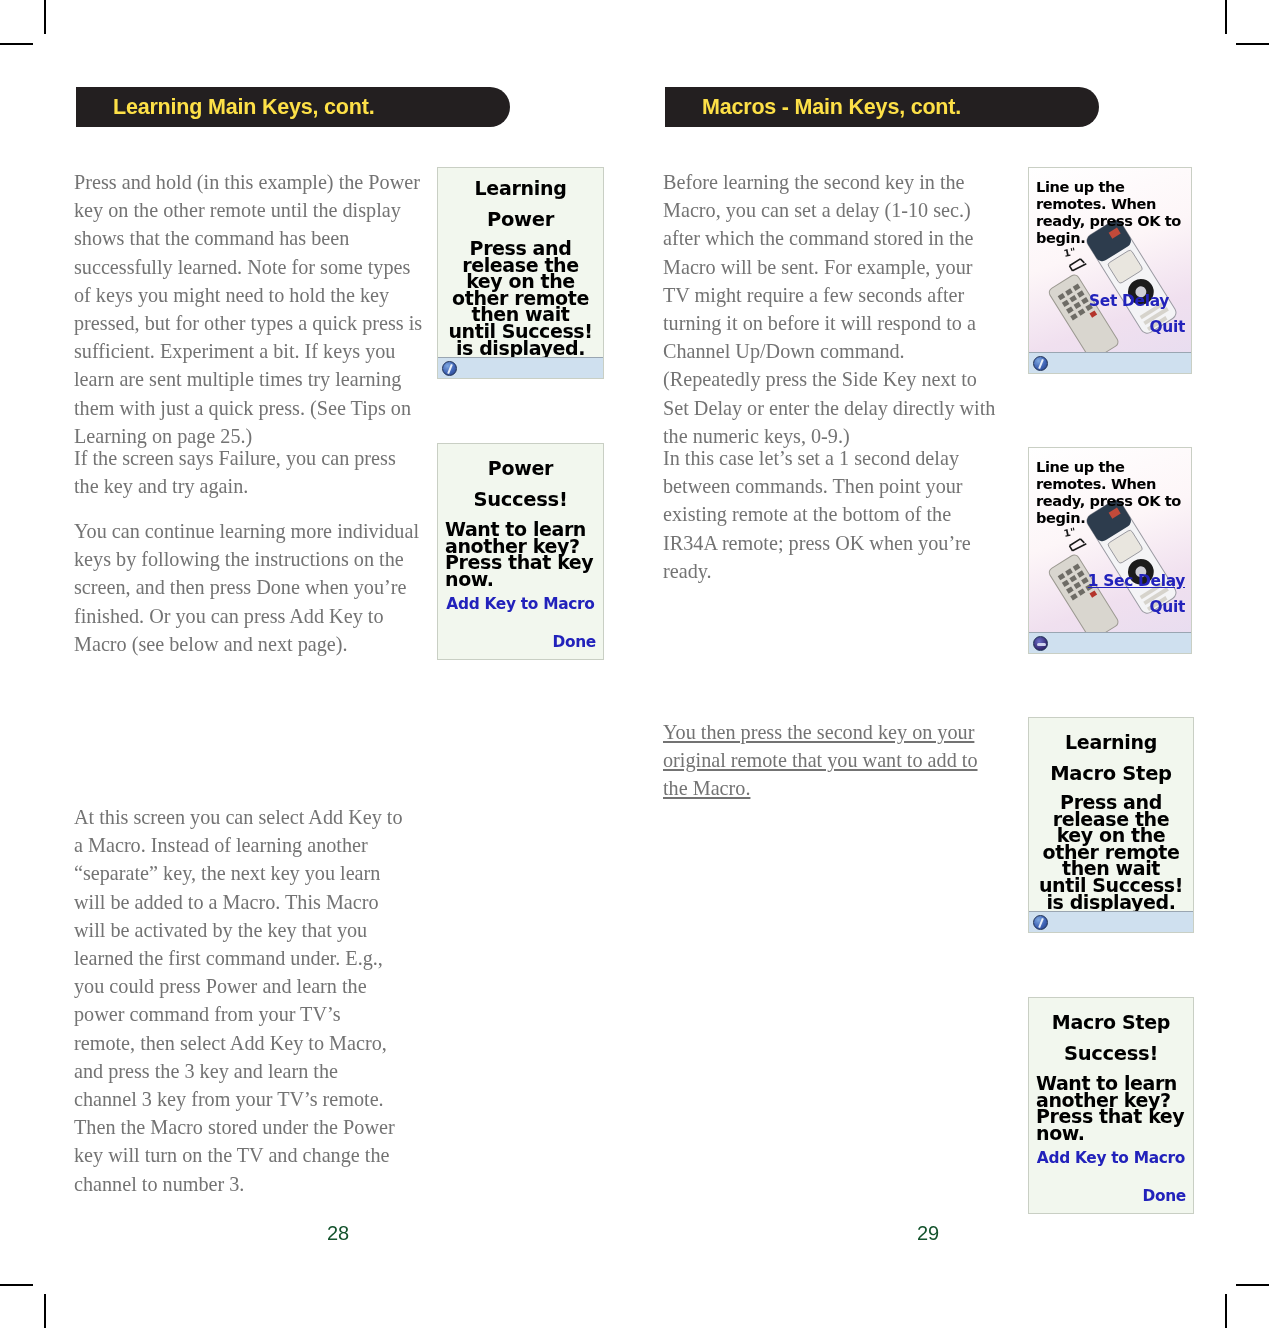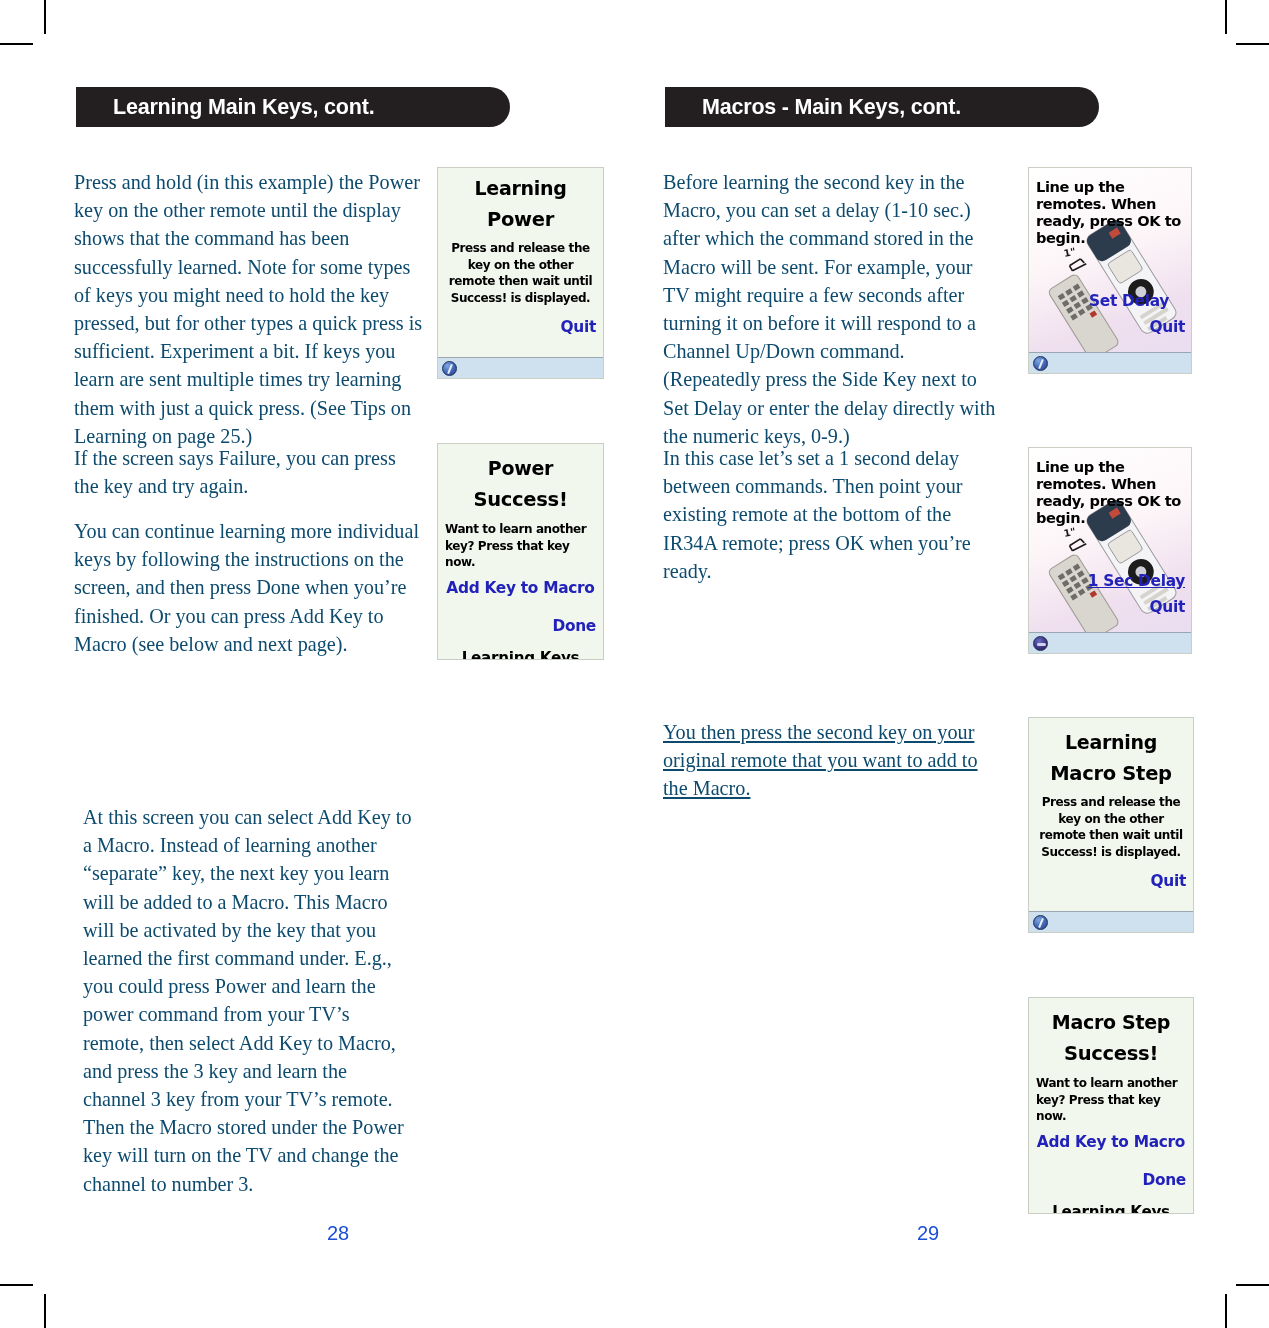--- a/index.html
+++ b/index.html
@@ -25,39 +25,39 @@
   .page.left  { left:0;   width:634px; }
   .page.right { left:634px; width:635px; }
 
   
   .banner {
     position:absolute;
     height:40px;
     background:#231f20;
     display:flex;
     align-items:center;
-    color:#ffffff;
+    color:#fde047;
     font-family:"Liberation Sans", sans-serif;
     font-weight:bold;
     font-size:21.5px;
     letter-spacing:-0.2px;
     padding-left:37px;
   }
   .banner.round-right {
     border-top-right-radius:22px;
     border-bottom-right-radius:22px;
   }
 
   
   .copy {
     position:absolute;
     font-size:20.2px;
     line-height:28.2px;
     text-align:left;
-    color:#0c4a6e;
+    color:#737373;
   }
   .copy p { margin:0 0 26px 0; }
   .copy p:last-child { margin-bottom:0; }
 
   
   .lcd {
     position:absolute;
     background:#f2f7ee;
     border:1px solid #c9cfc4;
     overflow:hidden;
@@ -76,21 +76,21 @@
     text-align:center;
     font-weight:bold;
     font-size:19.5px;
     letter-spacing:-0.3px;
     line-height:24px;
     margin-top:8px;
   }
   .lcd .para {
     text-align:center;
     font-weight:bold;
-    font-size:12px;
+    font-size:19px;
     line-height:16.6px;
     letter-spacing:-0.4px;
     margin-top:8px;
   }
   .lcd .para.left {
     text-align:left;
     margin-top:9px;
   }
   .lcd .link {
     color:#2222bb;
@@ -151,21 +151,21 @@
     font-size:14.6px;
     line-height:17px;
   }
   .illus-art { position:absolute; left:0; top:0; right:0; bottom:0; pointer-events:none; }
 
   
   .pagenum {
     position:absolute;
     font-family:"Liberation Sans", sans-serif;
     font-size:20px;
-    color:#1d4ed8;
+    color:#14532d;
   }
 </style>
 </head>
 <body>
 
 <div class="crop v" style="left:44px;  top:0;"></div>
 <div class="crop h" style="left:0;  top:43px;"></div>
 <div class="crop v" style="left:1225px; top:0;"></div>
 <div class="crop h" style="left:1236px; top:43px;"></div>
 <div class="crop v" style="left:44px;  top:1294px;"></div>
@@ -187,21 +187,21 @@
 
     <div class="copy" style="left:74px; top:444px; width:340px;">
       <p>If the screen says Failure, you can press the key and try again.</p>
     </div>
 
     <div class="copy" style="left:74px; top:517px; width:352px;">
       <p>You can continue learning more individual keys by following the instructions on the screen, and then press Done when you’re finished. Or you can press Add Key to Macro (see below and next page).</p>
     </div>
 
 
-    <div class="copy" style="left:74px; top:803px; width:330px;margin-left:9px;">
+    <div class="copy" style="left:74px; top:803px; width:330px;">
       <p>At this screen you can select Add Key to a Macro. Instead of learning another “separate” key, the next key you learn will be added to a Macro. This Macro will be activated by the key that you learned the first command under. E.g., you could press Power and learn the power command from your TV’s remote, then select Add Key to Macro, and press the 3 key and learn the channel 3 key from your TV’s remote. Then the Macro stored under the Power key will turn on the TV and change the channel to number 3.</p>
     </div>
 
     <div class="lcd" style="left:437px; top:167px; width:167px; height:212px;">
       <div class="inner">
         <div class="title">Learning</div>
         <div class="subtitle">Power</div>
         <div class="para">Press and release the key on the other remote then wait until Success! is displayed.</div>
         <div class="link" style="margin-top:12px;">Quit</div>
       </div>

